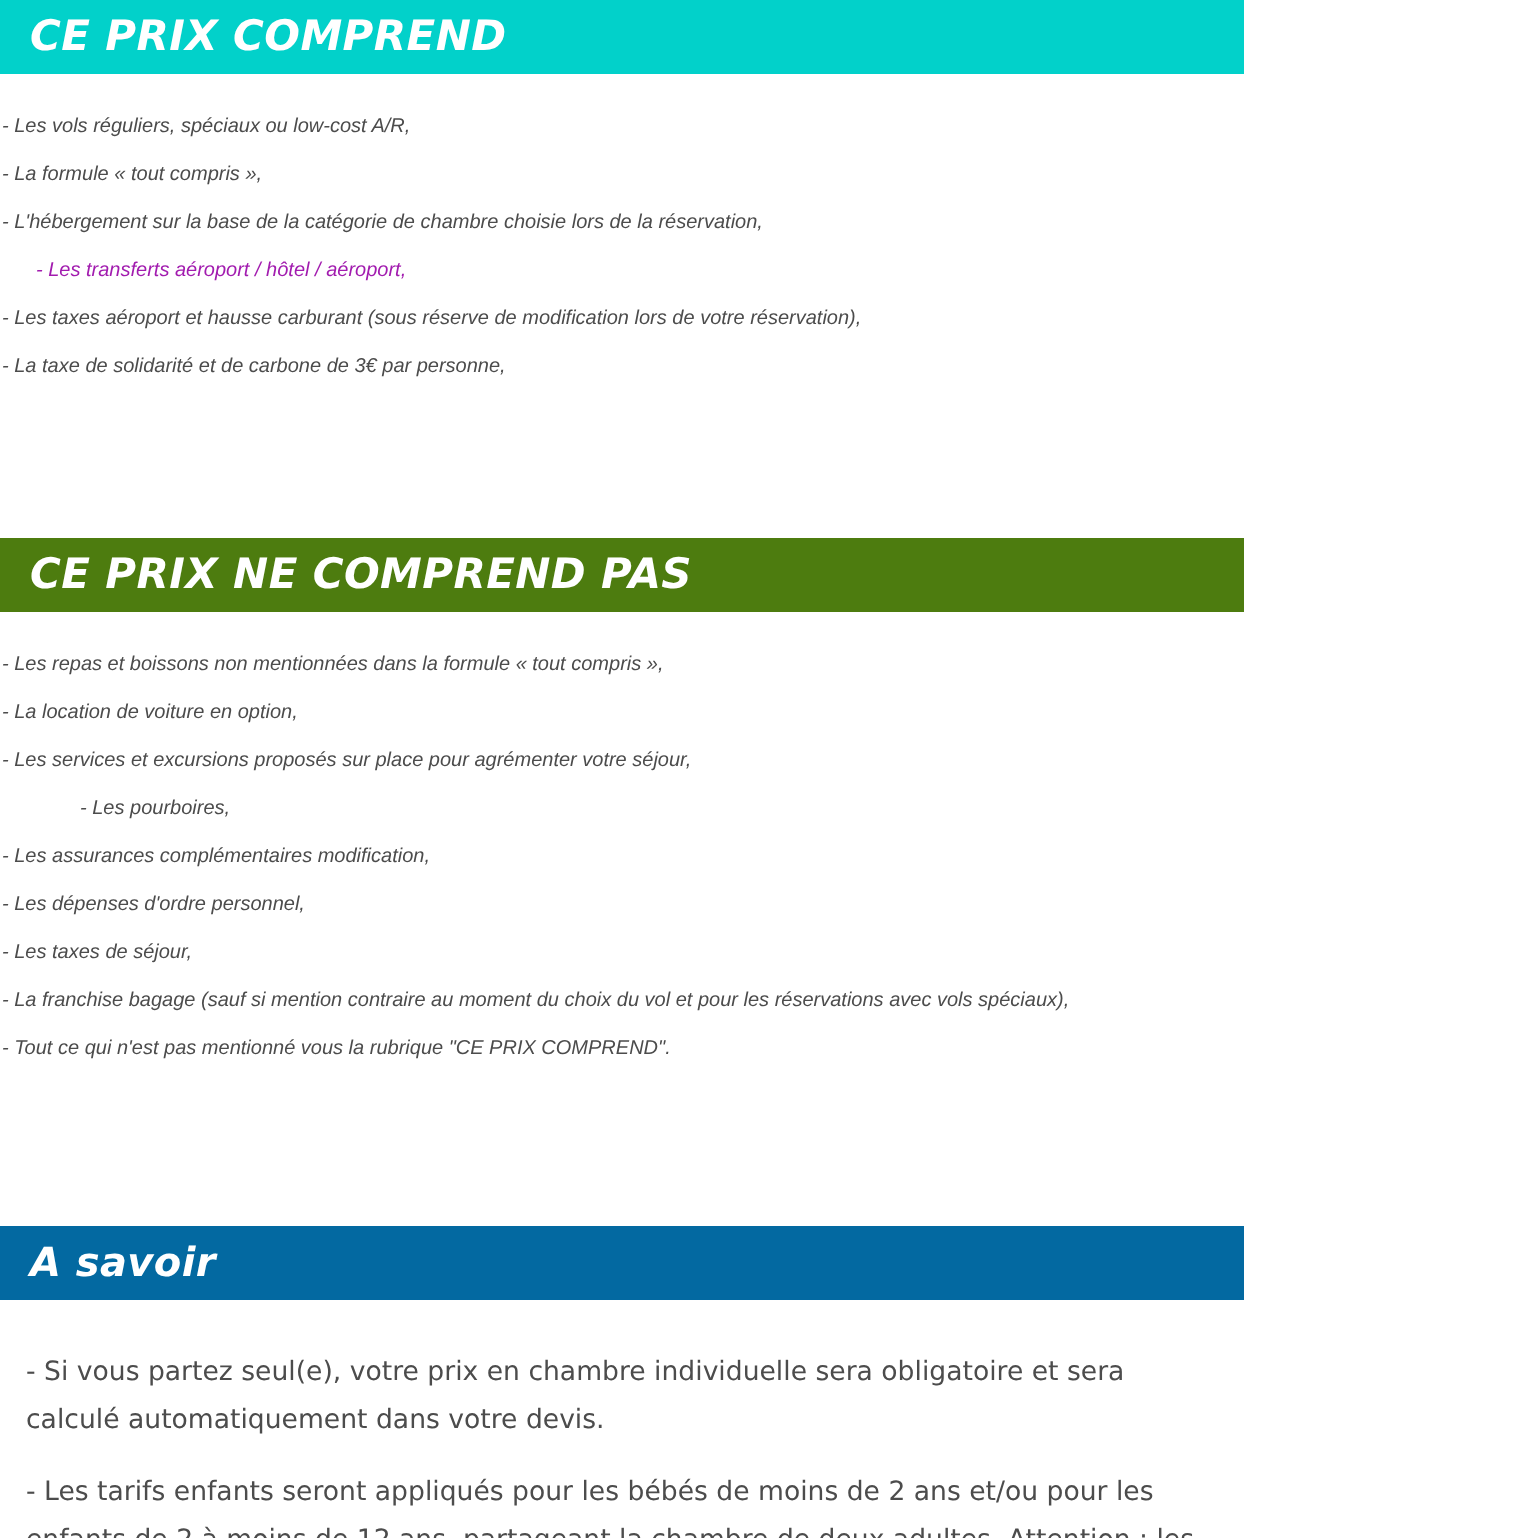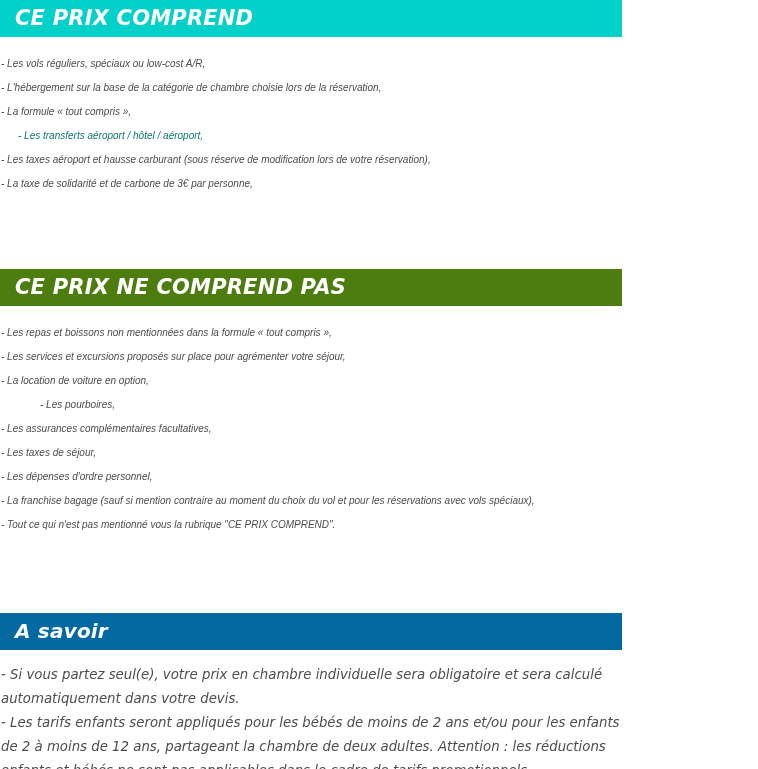--- a/index.html
+++ b/index.html
@@ -56,66 +56,65 @@
     line-height: 24px;
     white-space: nowrap;
     padding-left: 1px;
   }
   .body-line.indent {
     padding-left: 5px;
   }
   .body-para {
     color: #4c4c4c;
     font-family: "DejaVu Sans", sans-serif;
-    font-style: italic;
     font-size: 13.3px;
     line-height: 24px;
     padding-left: 1px;
-    margin: 0;
+    margin: 12px;
   }
 
   
   .spacer-1 { height: 15px; }
   .gap-after-s1 { height: 73px; }
   .gap-after-s2 { height: 76px; }
   .spacer-2 { height: 15px; }
   .spacer-3 { height: 13px; }
 </style>
 </head>
 <body>
 
 <div class="page" style="background: rgb(255, 255, 255);">
 
   <div class="section-header" style="background: rgb(2, 209, 202);">
     <span class="section-title" style="color: rgb(255, 255, 255);">CE PRIX COMPREND</span>
   </div>
   <div class="spacer-1"></div>
   <div class="section-body">
     <div class="body-line" style="color: rgb(76, 76, 76);">- Les vols réguliers, spéciaux ou low-cost A/R,</div>
+    <div class="body-line" style="color: rgb(76, 76, 76);">- La formule « tout compris »,</div>
     <div class="body-line" style="color: rgb(76, 76, 76);">- L'hébergement sur la base de la catégorie de chambre choisie lors de la réservation,</div>
-    <div class="body-line" style="color: rgb(76, 76, 76);">- La formule « tout compris »,</div>
-    <div class="body-line" style="color: #0f766e; padding-left: 18px;">- Les transferts aéroport / hôtel / aéroport,</div>
+    <div class="body-line" style="color: #a21caf; padding-left: 18px;">- Les transferts aéroport / hôtel / aéroport,</div>
     <div class="body-line" style="color: rgb(76, 76, 76);">- Les taxes aéroport et hausse carburant (sous réserve de modification lors de votre réservation),</div>
     <div class="body-line" style="color: rgb(76, 76, 76);">- La taxe de solidarité et de carbone de 3€ par personne,</div>
   </div>
 
   <div class="gap-after-s1"></div>
 
   <div class="section-header" style="background: #4d7c0f;">
     <span class="section-title" style="color: rgb(255, 255, 255);">CE PRIX NE COMPREND PAS</span>
   </div>
   <div class="spacer-2"></div>
   <div class="section-body">
     <div class="body-line" style="color: rgb(76, 76, 76);">- Les repas et boissons non mentionnées dans la formule « tout compris »,</div>
+    <div class="body-line" style="color: rgb(76, 76, 76);">- La location de voiture en option,</div>
     <div class="body-line" style="color: rgb(76, 76, 76);">- Les services et excursions proposés sur place pour agrémenter votre séjour,</div>
-    <div class="body-line" style="color: rgb(76, 76, 76);">- La location de voiture en option,</div>
     <div class="body-line indent" style="color: rgb(76, 76, 76); padding-left: 40px;">- Les pourboires,</div>
-    <div class="body-line" style="color: rgb(76, 76, 76);">- Les assurances complémentaires facultatives,</div>
+    <div class="body-line" style="color: rgb(76, 76, 76);">- Les assurances complémentaires modification,</div>
+    <div class="body-line" style="color: rgb(76, 76, 76);">- Les dépenses d'ordre personnel,</div>
     <div class="body-line" style="color: rgb(76, 76, 76);">- Les taxes de séjour,</div>
-    <div class="body-line" style="color: rgb(76, 76, 76);">- Les dépenses d'ordre personnel,</div>
     <div class="body-line" style="color: rgb(76, 76, 76);">- La franchise bagage (sauf si mention contraire au moment du choix du vol et pour les réservations avec vols spéciaux),</div>
     <div class="body-line" style="color: rgb(76, 76, 76);">- Tout ce qui n'est pas mentionné vous la rubrique "CE PRIX COMPREND".</div>
   </div>
 
   <div class="gap-after-s2"></div>
 
   <div class="section-header compact" style="background: #0369a1;">
     <span class="section-title" style="color: rgb(255, 255, 255);">A savoir</span>
   </div>
   <div class="spacer-3"></div>

